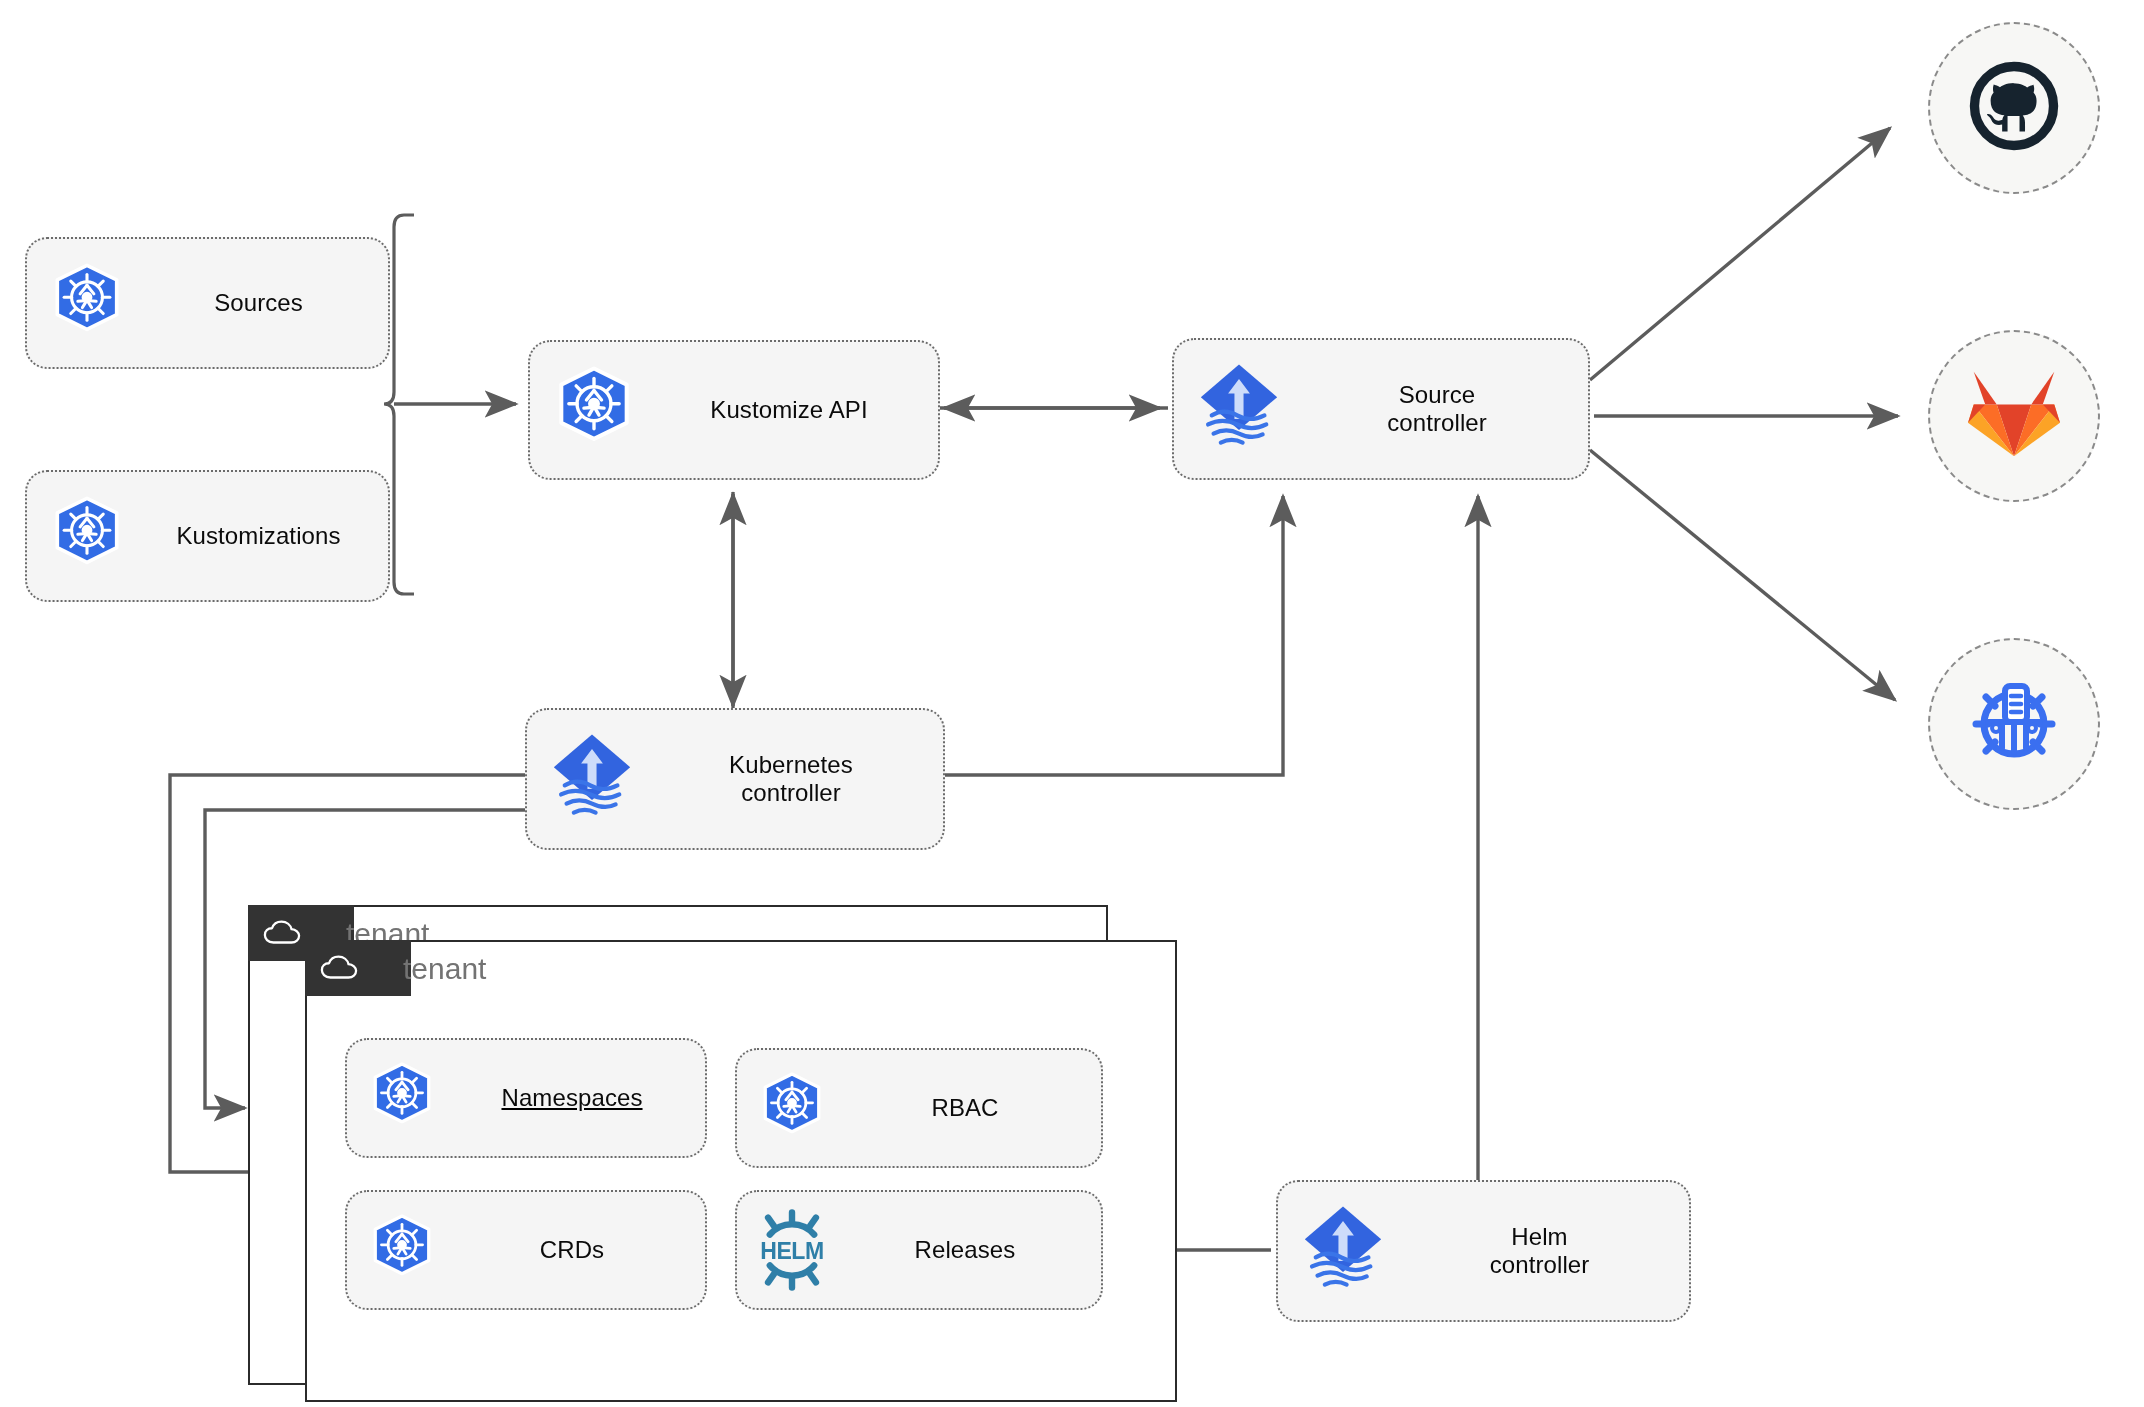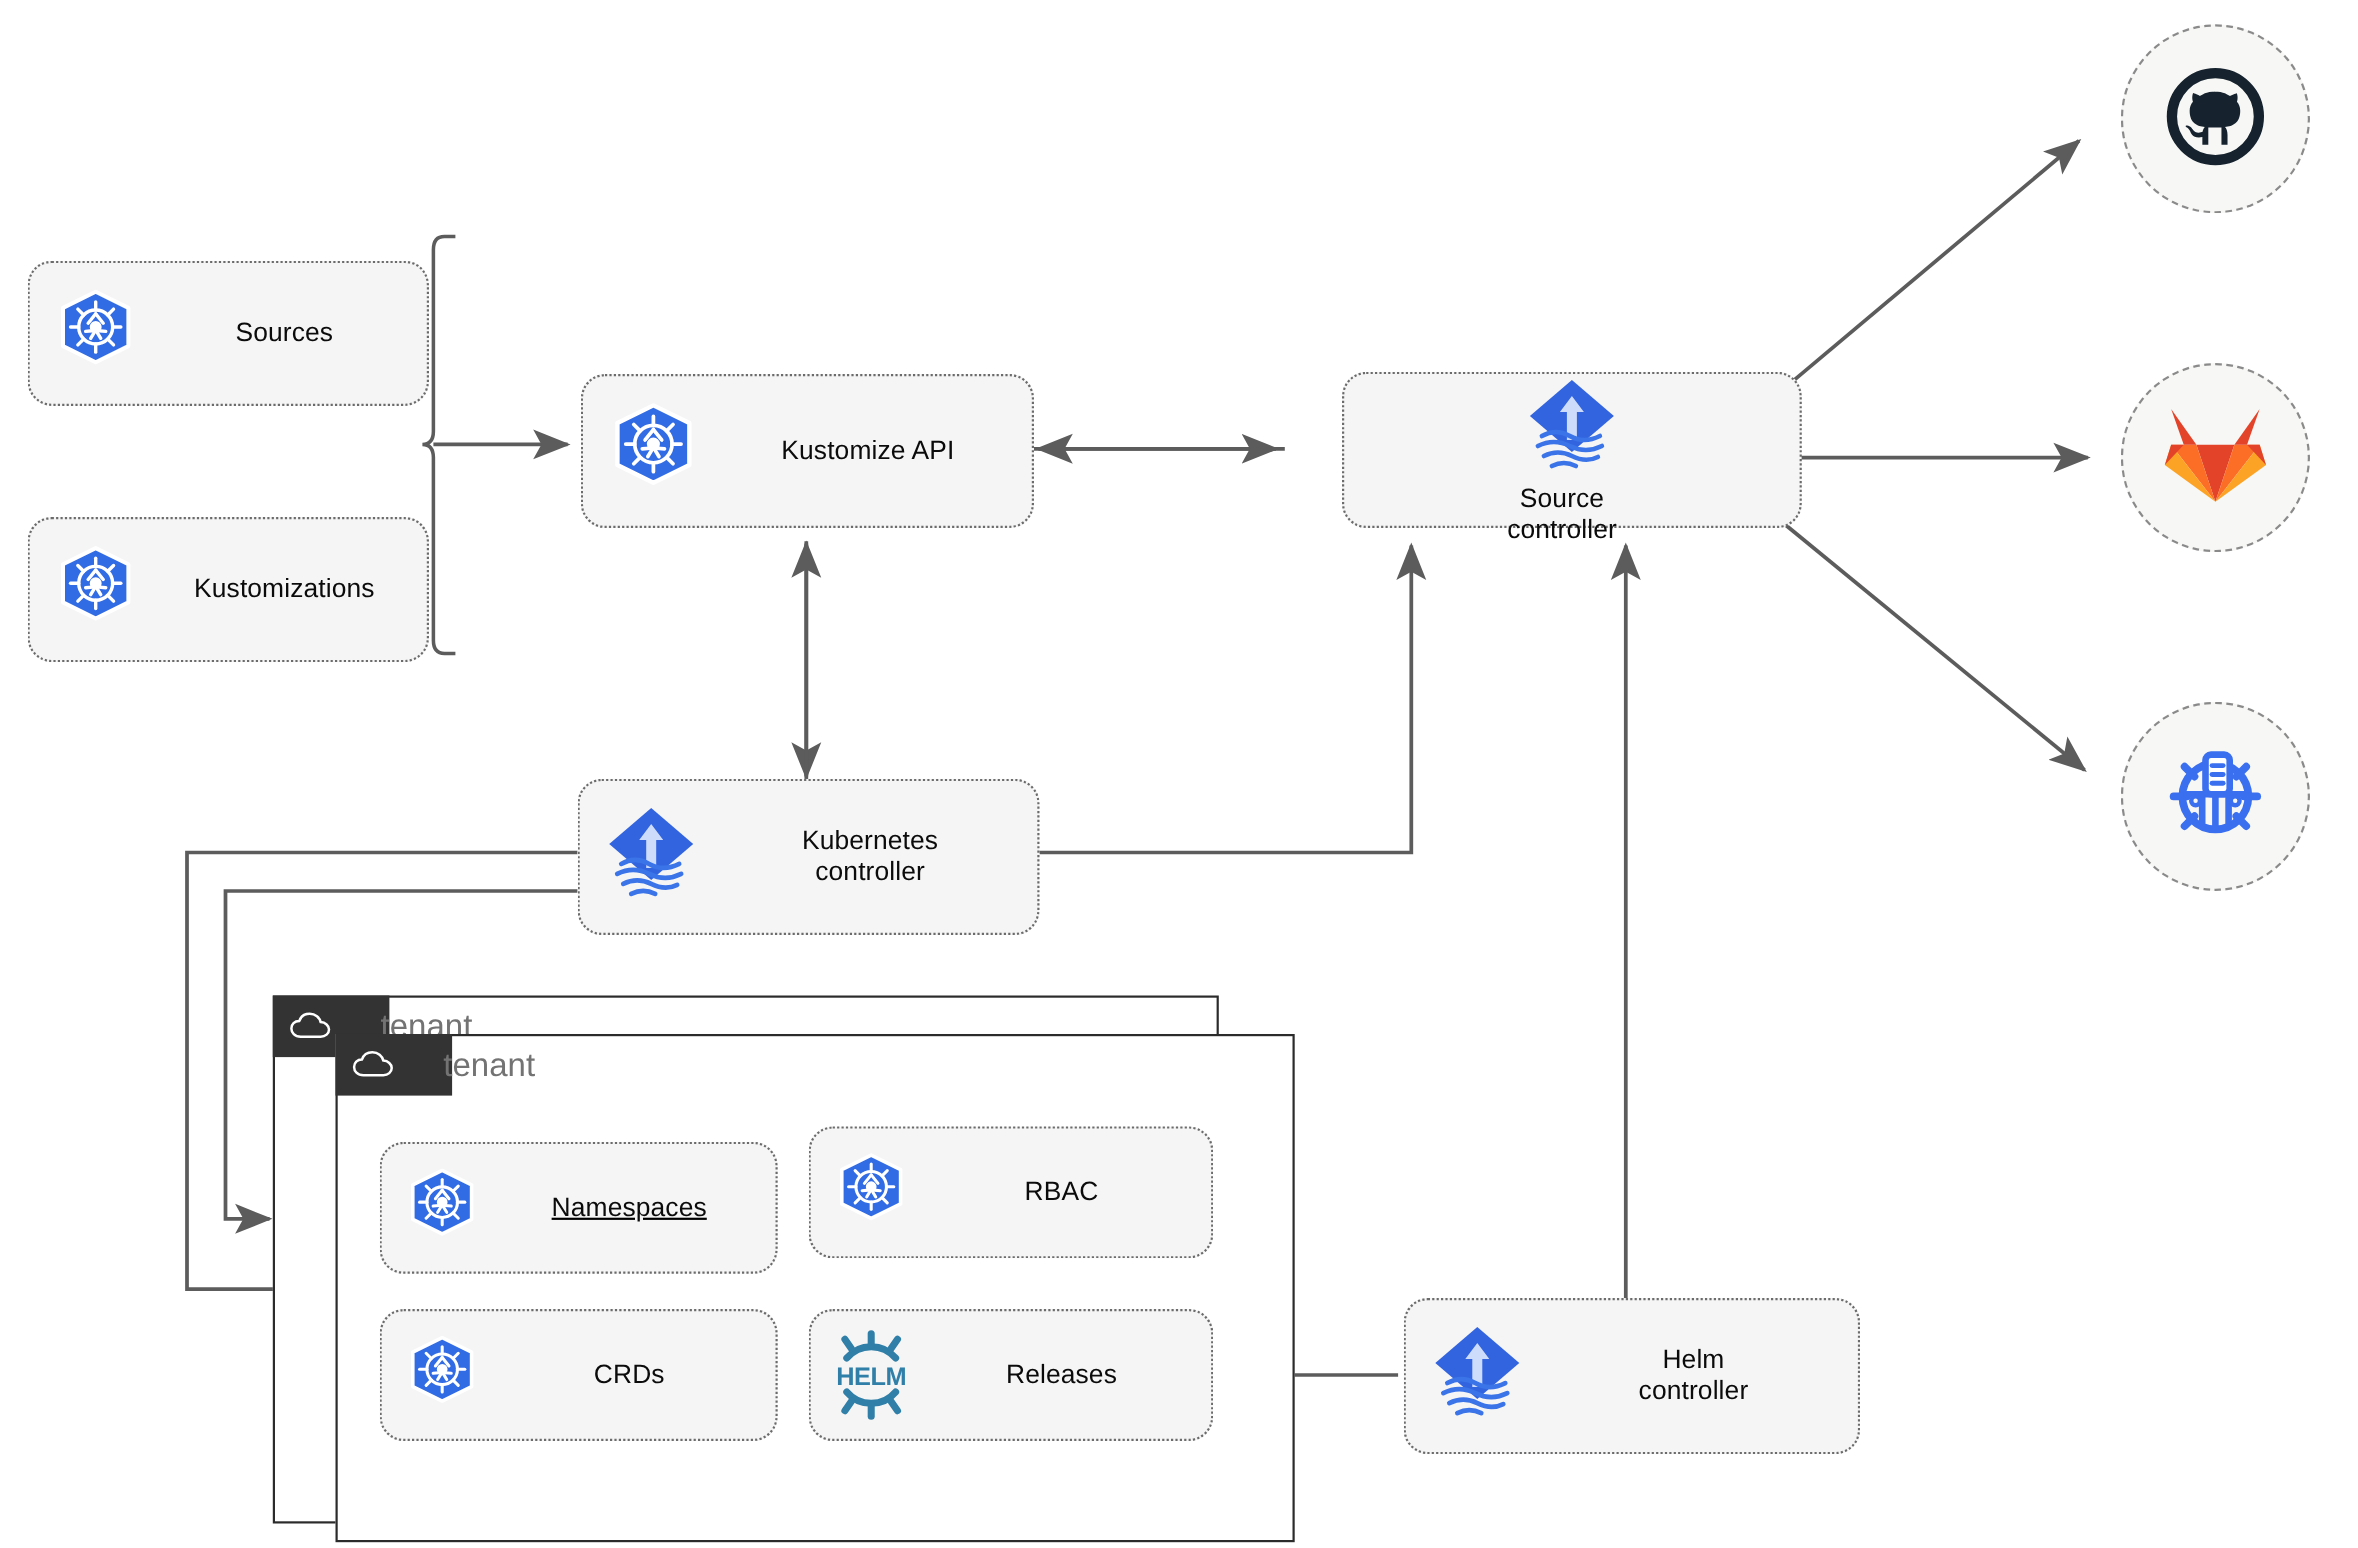--- a/index.html
+++ b/index.html
@@ -166,21 +166,21 @@
           <path d="M24 33.5 L29.5 33"></path>
             <path d="M40 33.5 L34.5 33"></path>
           <path d="M28 39 L31 34"></path>
             <path d="M36 39 L33 34"></path>
         </g>
       </svg>
     </span>
     <span class="lbl">Kustomize API</span>
   </div>
 
-  <div class="node" style="left:1220px;top:338px;width:418px;height:142px;flex-direction:column;">
+  <div class="node" style="left:1172px;top:338px;width:418px;height:142px;">
     <span class="ico" style="width:130px;">
       <svg width="92" height="100" viewBox="0 0 100 110" aria-hidden="true">
         <path d="M50 6 L92 42 L50 78 L8 42 Z" fill="#3264df"></path>
         <path d="M50 22 L62 38 L55 38 L55 66 L45 66 L45 38 L38 38 Z" fill="#cddcfa"></path>
         <g fill="none" stroke="#3a74e8" stroke-width="4.6" stroke-linecap="round">
           <path d="M20 62 Q 34 54 48 62 Q 62 70 78 62"></path>
           <path d="M16 72 Q 32 64 48 72 Q 64 80 80 72"></path>
           <path d="M22 82 Q 36 75 50 82 Q 64 89 76 83"></path>
           <path d="M30 92 Q 42 86 54 92"></path>
         </g>
@@ -334,21 +334,21 @@
           <path d="M24 33.5 L29.5 33"></path>
             <path d="M40 33.5 L34.5 33"></path>
           <path d="M28 39 L31 34"></path>
             <path d="M36 39 L33 34"></path>
         </g>
       </svg>
     </span>
     <span class="lbl">Namespaces</span>
   </div>
 
-  <div class="node" style="left:735px;top:1024px;width:368px;height:120px;">
+  <div class="node" style="left:735px;top:1048px;width:368px;height:120px;">
     <span class="ico" style="width:110px;">
       <svg width="66" height="72" viewBox="0 0 64 70" aria-hidden="true">
         <path d="M32 2 L58 14.8 L58 45.2 L32 58 L6 45.2 L6 14.8 Z" fill="#326ce5" stroke="#ffffff" stroke-width="3.2" stroke-linejoin="round"></path>
         <g fill="none" stroke="#ffffff" stroke-width="2.7" stroke-linecap="round">
           <circle cx="32" cy="30" r="13.5"></circle>
           <circle cx="32" cy="30" r="3.4" fill="#ffffff"></circle>
           <path d="M32 16.5 L32 10"></path>
             <path d="M32 43.5 L32 50"></path>
           <path d="M18.5 30 L12 30"></path>
             <path d="M45.5 30 L52 30"></path>

